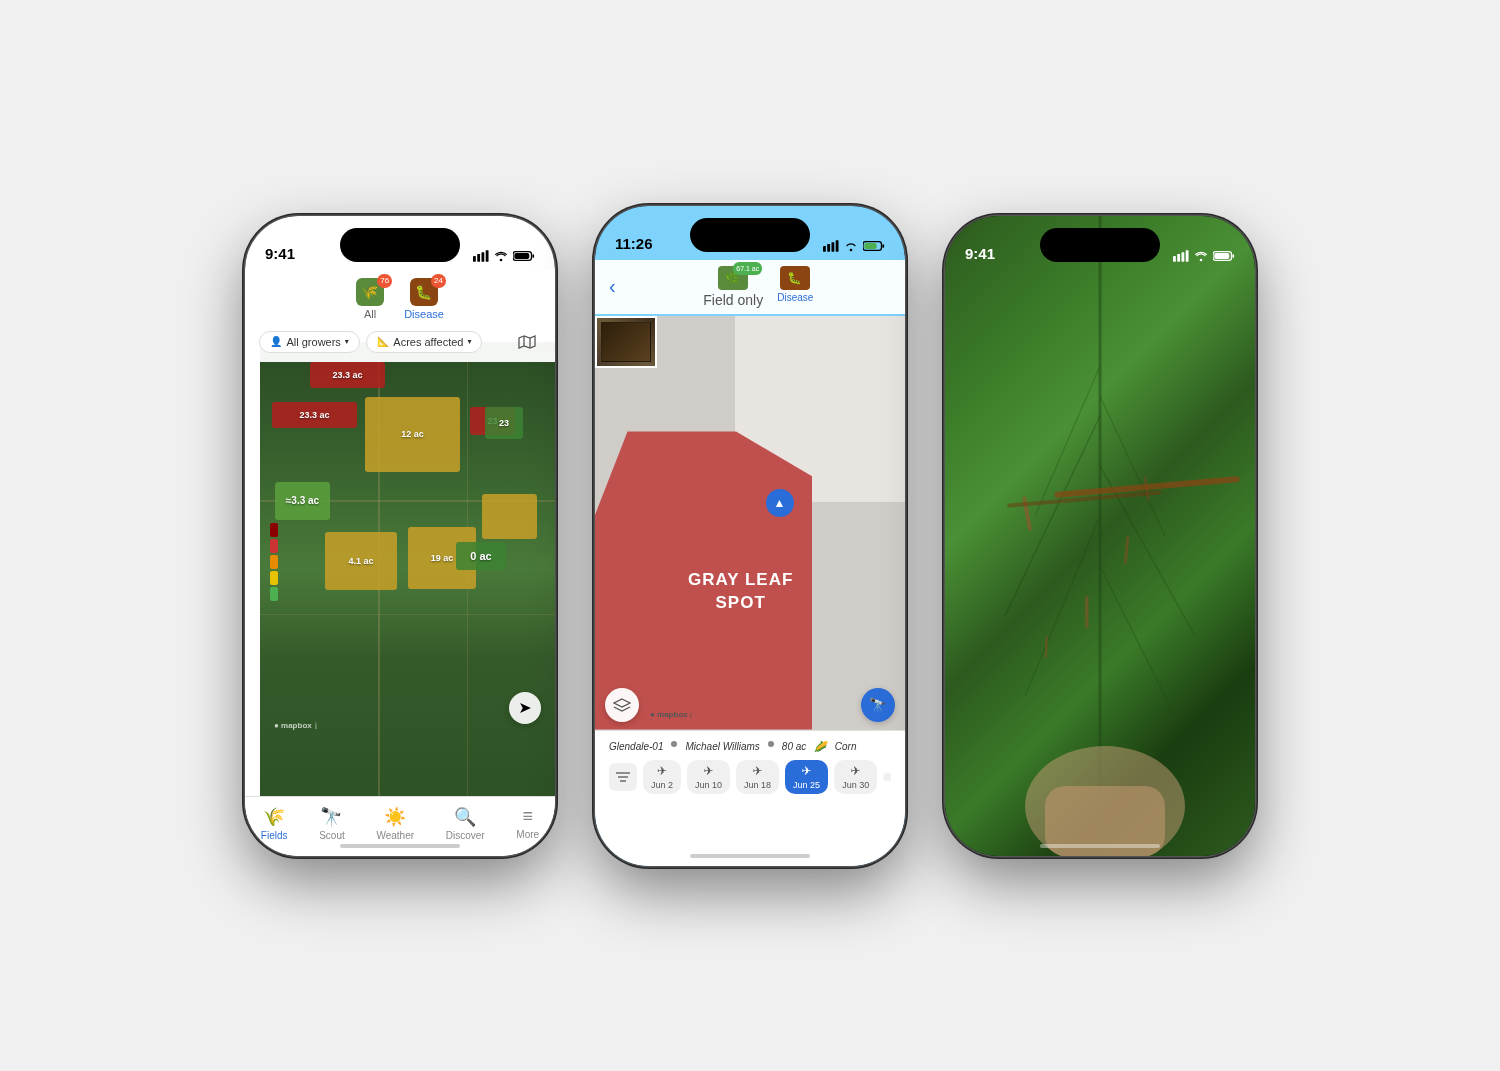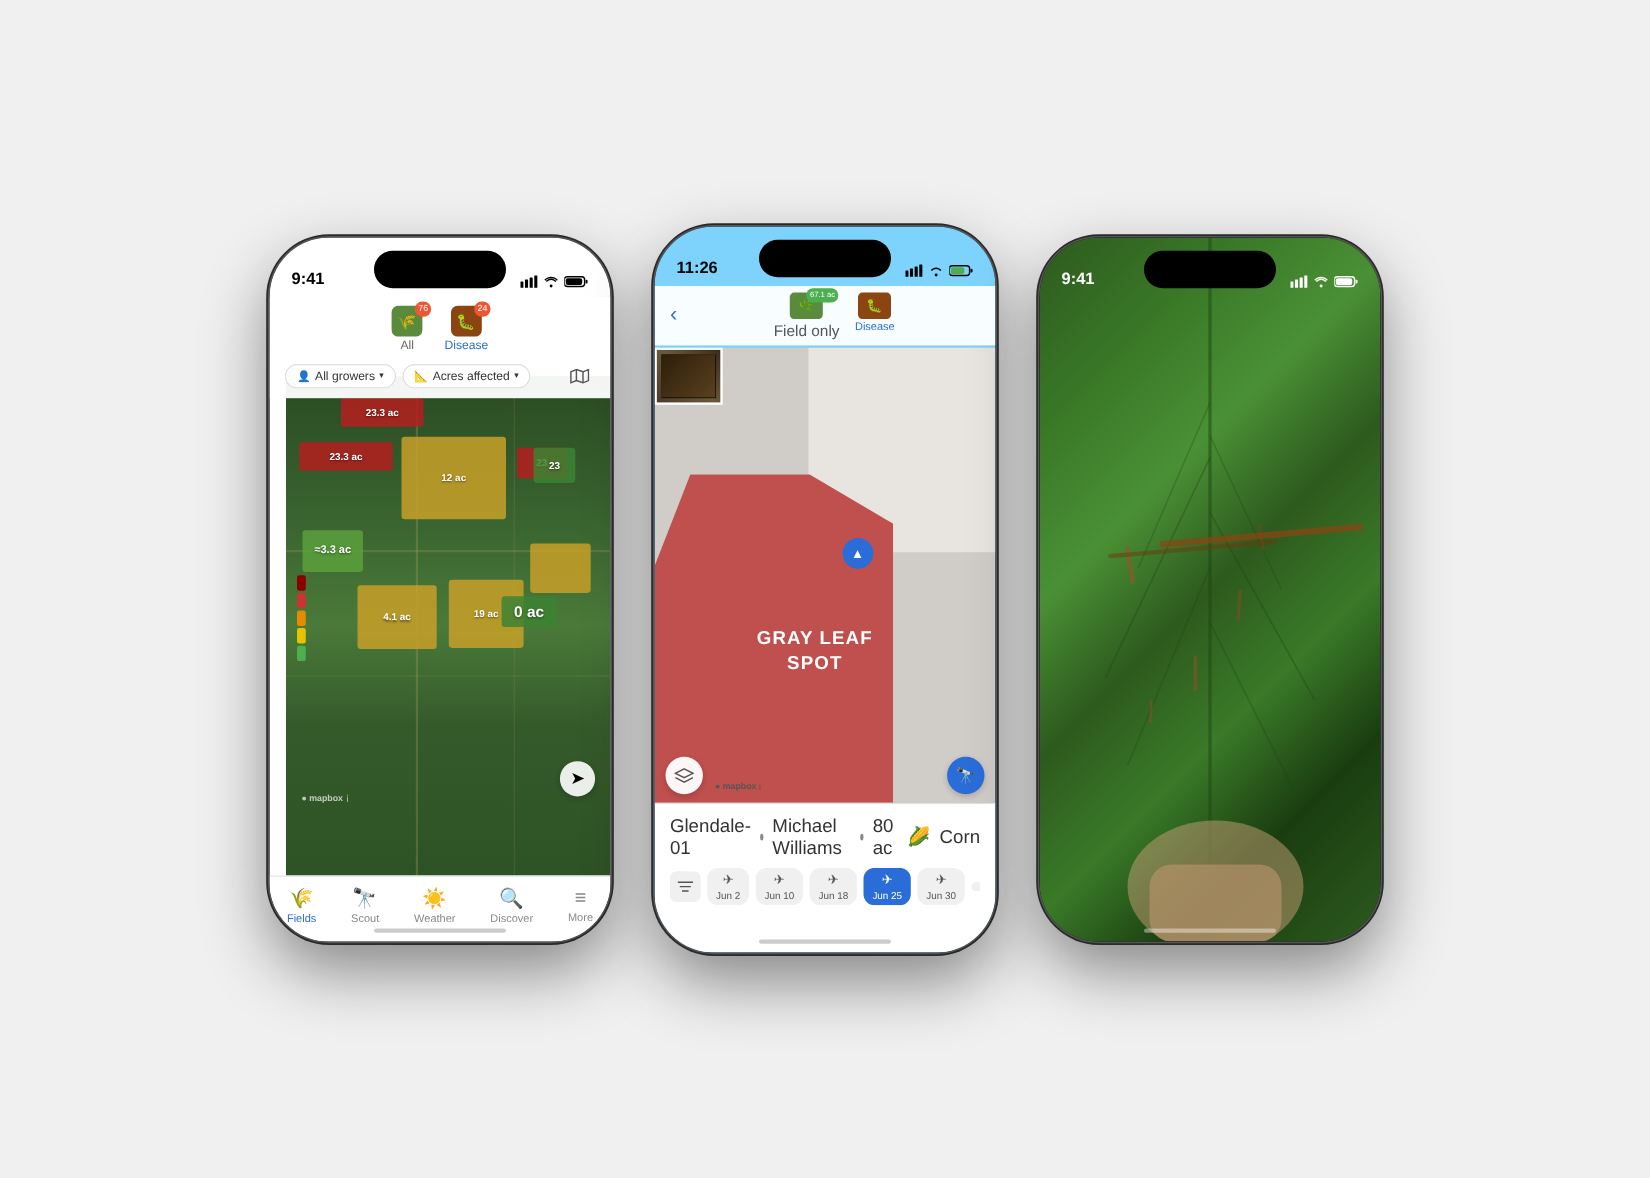--- a/index.html
+++ b/index.html
@@ -295,25 +295,25 @@
       position: absolute;
       bottom: 0; left: 0; right: 0;
       height: 136px;
       background: #fff;
       border-top: 1px solid #e0e0e0;
       z-index: 20;
       padding: 10px 14px 6px;
     }
     .field-info-row {
       display: flex;
-      align-items: center;
       gap: 8px;
-      font-size: 17px;
+      font-size: 10px;
       color: #333;
       margin-bottom: 8px;
+      font-style: italic;
     }
     .field-info-dot { width: 6px; height: 6px; background: #888; border-radius: 50%; }
     .flight-dates {
       display: flex;
       gap: 6px;
       align-items: center;
       overflow: hidden;
     }
     .flight-filter-btn {
       width: 28px; height: 28px;
@@ -522,21 +522,21 @@
         <div class="field-block field-light-green" style="left:15px;top:140px;width:55px;height:38px;">
           <span style="font-size:10px">≈3.3 ac</span>
         </div>
         <div class="field-block field-yellow" style="left:65px;top:190px;width:72px;height:58px;">
           <span style="font-size:9px">4.1 ac</span>
         </div>
         <div class="field-block field-yellow" style="left:148px;top:185px;width:68px;height:62px;">
           <span style="font-size:9px">19 ac</span>
         </div>
         <div class="field-block field-green" style="left:196px;top:200px;width:50px;height:28px;">
-          <span style="font-size:14px">0 ac</span>
+          <span style="font-size:11px">0 ac</span>
         </div>
         <div class="field-block field-green" style="left:225px;top:65px;width:38px;height:32px;">
           <span style="font-size:9px">23</span>
         </div>
         <div class="field-block field-yellow" style="left:222px;top:152px;width:55px;height:45px;">
           <span style="font-size:9px"></span>
         </div>
 
         <div class="mapbox-logo">
           <span style="font-weight:700;font-size:8px;color:rgba(255,255,255,0.7)">● mapbox</span>

